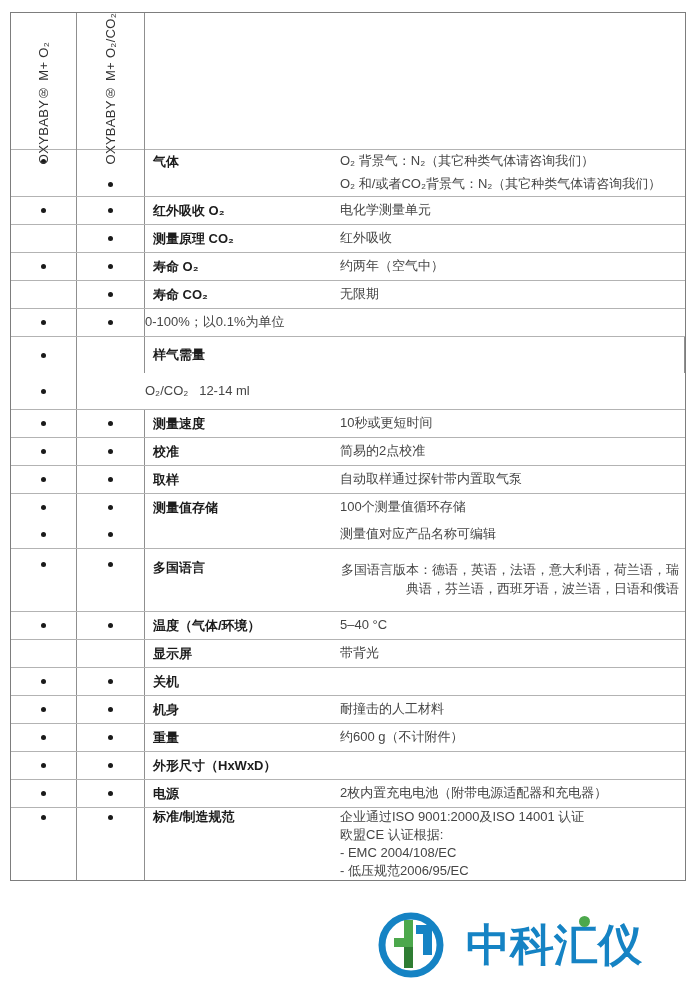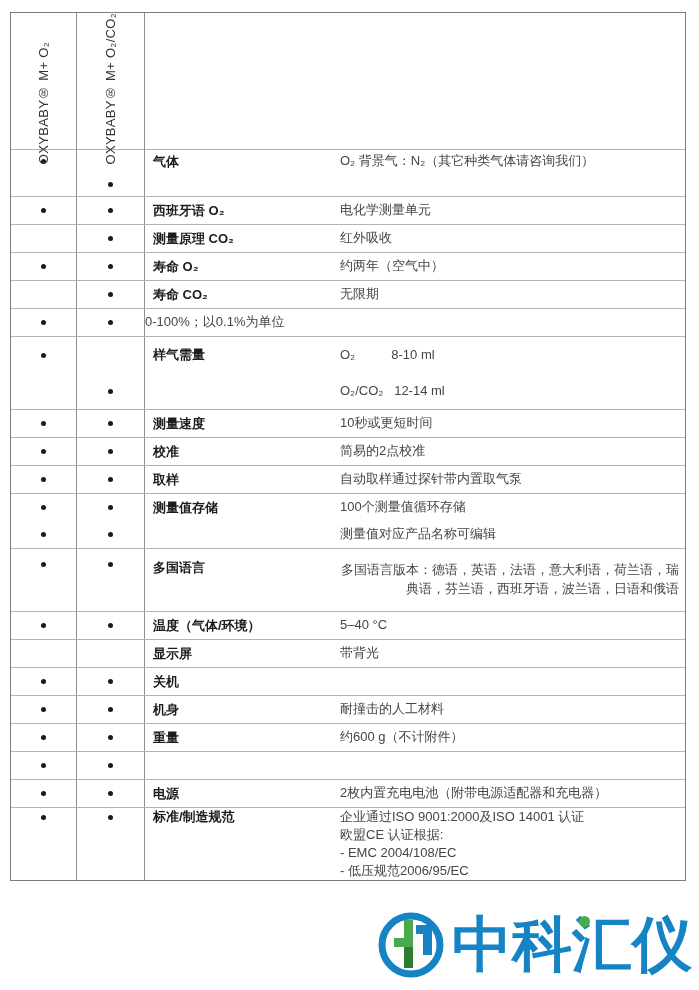--- a/index.html
+++ b/index.html
@@ -61,22 +61,22 @@
   .r11 .lcell{align-items:flex-start;padding-top:10px;}
   .r11 .bcell{min-height:62px;align-items:flex-start;padding-top:13px;}
   .r20 .bcell,.r20 .lcell,.r20 .vcell{min-height:16px;}
   .r20 .vcell{line-height:16px;}
   .r20 .bcell{min-height:18px;}
   .r20 .lcell{min-height:18px;}
   
   .logo{position:absolute;left:376px;top:910px;display:flex;align-items:center;}
   .logo-icon{width:70px;height:70px;display:block;}
   .logo-text{
-    font-size:60px;font-weight:bold;line-height:70px;
-    letter-spacing:0px;margin-left:6px;white-space:nowrap;
+    font-size:44px;font-weight:bold;line-height:70px;
+    letter-spacing:0px;margin-left:20px;white-space:nowrap;
   }
   .logo-accent{
     position:absolute;width:11px;height:11px;border-radius:50%;
     left:203px;top:6px;
   }
 </style>
 </head>
 <body>
 
 <div class="page">
@@ -98,29 +98,30 @@
             <div class="dot"></div>
           </div>
           <div class="bcell"></div>
           <div class="lcell">气体</div>
           <div class="vcell">O₂ 背景气：N₂（其它种类气体请咨询我们）</div>
           <div class="bcell"></div>
           <div class="bcell">
             <div class="dot"></div>
           </div>
           <div class="lcell"></div>
+          <div class="vcell">O₂ 和/或者CO₂背景气：N₂（其它种类气体请咨询我们）</div>
         </div>
         <div class="row r1">
           <div class="bcell">
             <div class="dot"></div>
           </div>
           <div class="bcell">
             <div class="dot"></div>
           </div>
-          <div class="lcell">西班牙语 O₂</div>
+          <div class="lcell">红外吸收 O₂</div>
           <div class="vcell">电化学测量单元</div>
         </div>
         <div class="row r2">
           <div class="bcell"></div>
           <div class="bcell">
             <div class="dot"></div>
           </div>
           <div class="lcell">测量原理 CO₂</div>
           <div class="vcell">红外吸收</div>
         </div>
@@ -150,21 +151,20 @@
             <div class="dot"></div>
           </div>
           <div class="vcell">0-100%；以0.1%为单位</div>
         </div>
         <div class="row r6">
           <div class="bcell">
             <div class="dot"></div>
           </div>
           <div class="bcell"></div>
           <div class="lcell">样气需量</div>
-          <div class="vcell">O₂          8-10 ml</div>
           <div class="bcell"></div>
           <div class="bcell">
             <div class="dot"></div>
           </div>
           <div class="lcell"></div>
           <div class="vcell">O₂/CO₂   12-14 ml</div>
         </div>
         <div class="row r7">
           <div class="bcell">
             <div class="dot"></div>
@@ -268,20 +268,21 @@
           <div class="lcell">重量</div>
           <div class="vcell">约600 g（不计附件）</div>
         </div>
         <div class="row r17">
           <div class="bcell">
             <div class="dot"></div>
           </div>
           <div class="bcell">
             <div class="dot"></div>
           </div>
+          <div class="lcell">外形尺寸（HxWxD）</div>
         </div>
         <div class="row r18">
           <div class="bcell">
             <div class="dot"></div>
           </div>
           <div class="bcell">
             <div class="dot"></div>
           </div>
           <div class="lcell">电源</div>
           <div class="vcell">2枚内置充电电池（附带电源适配器和充电器）</div>

